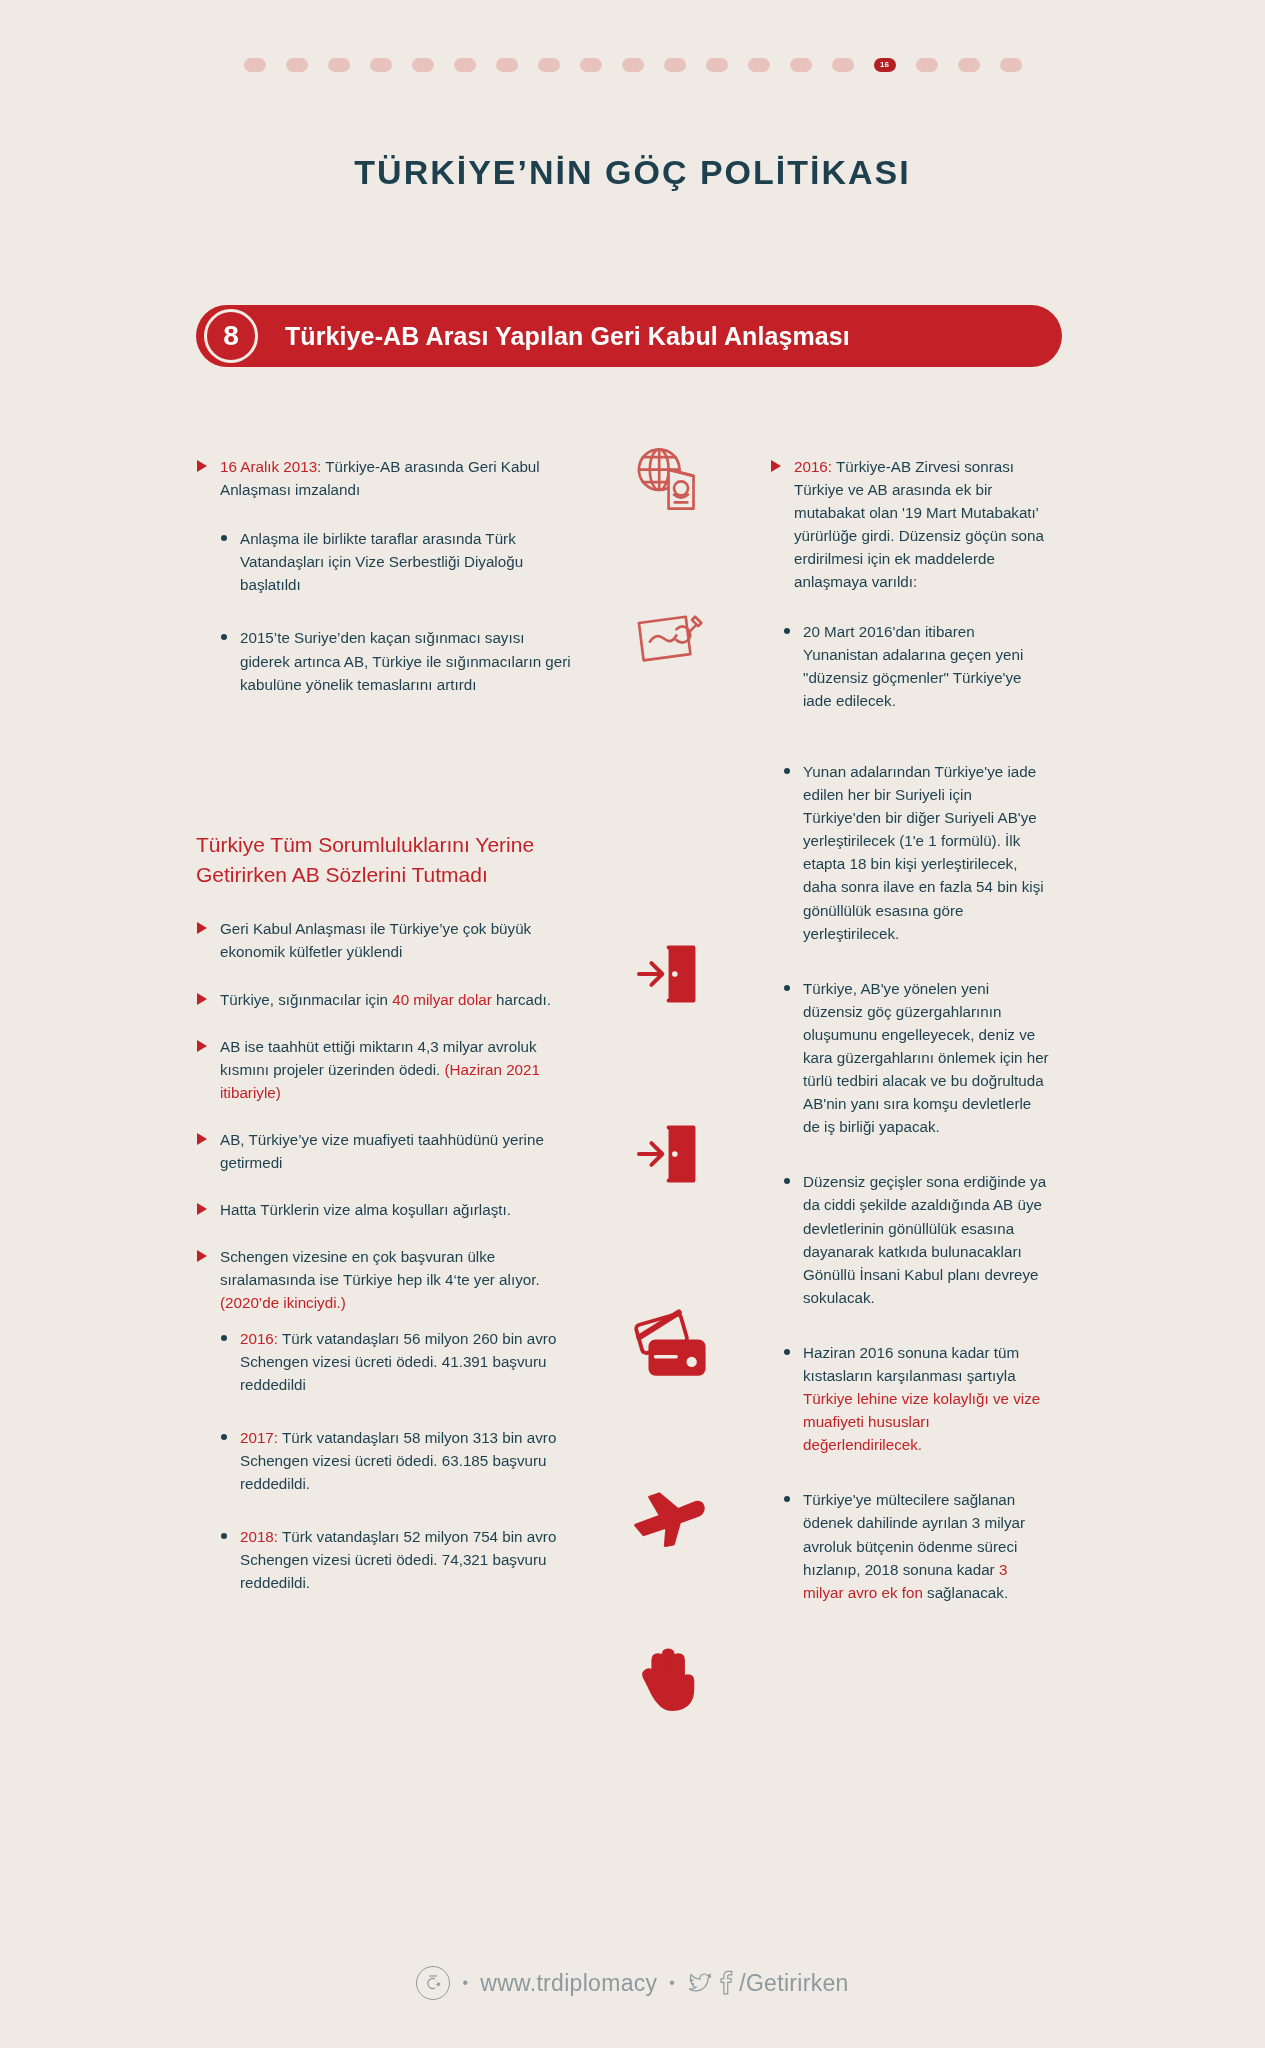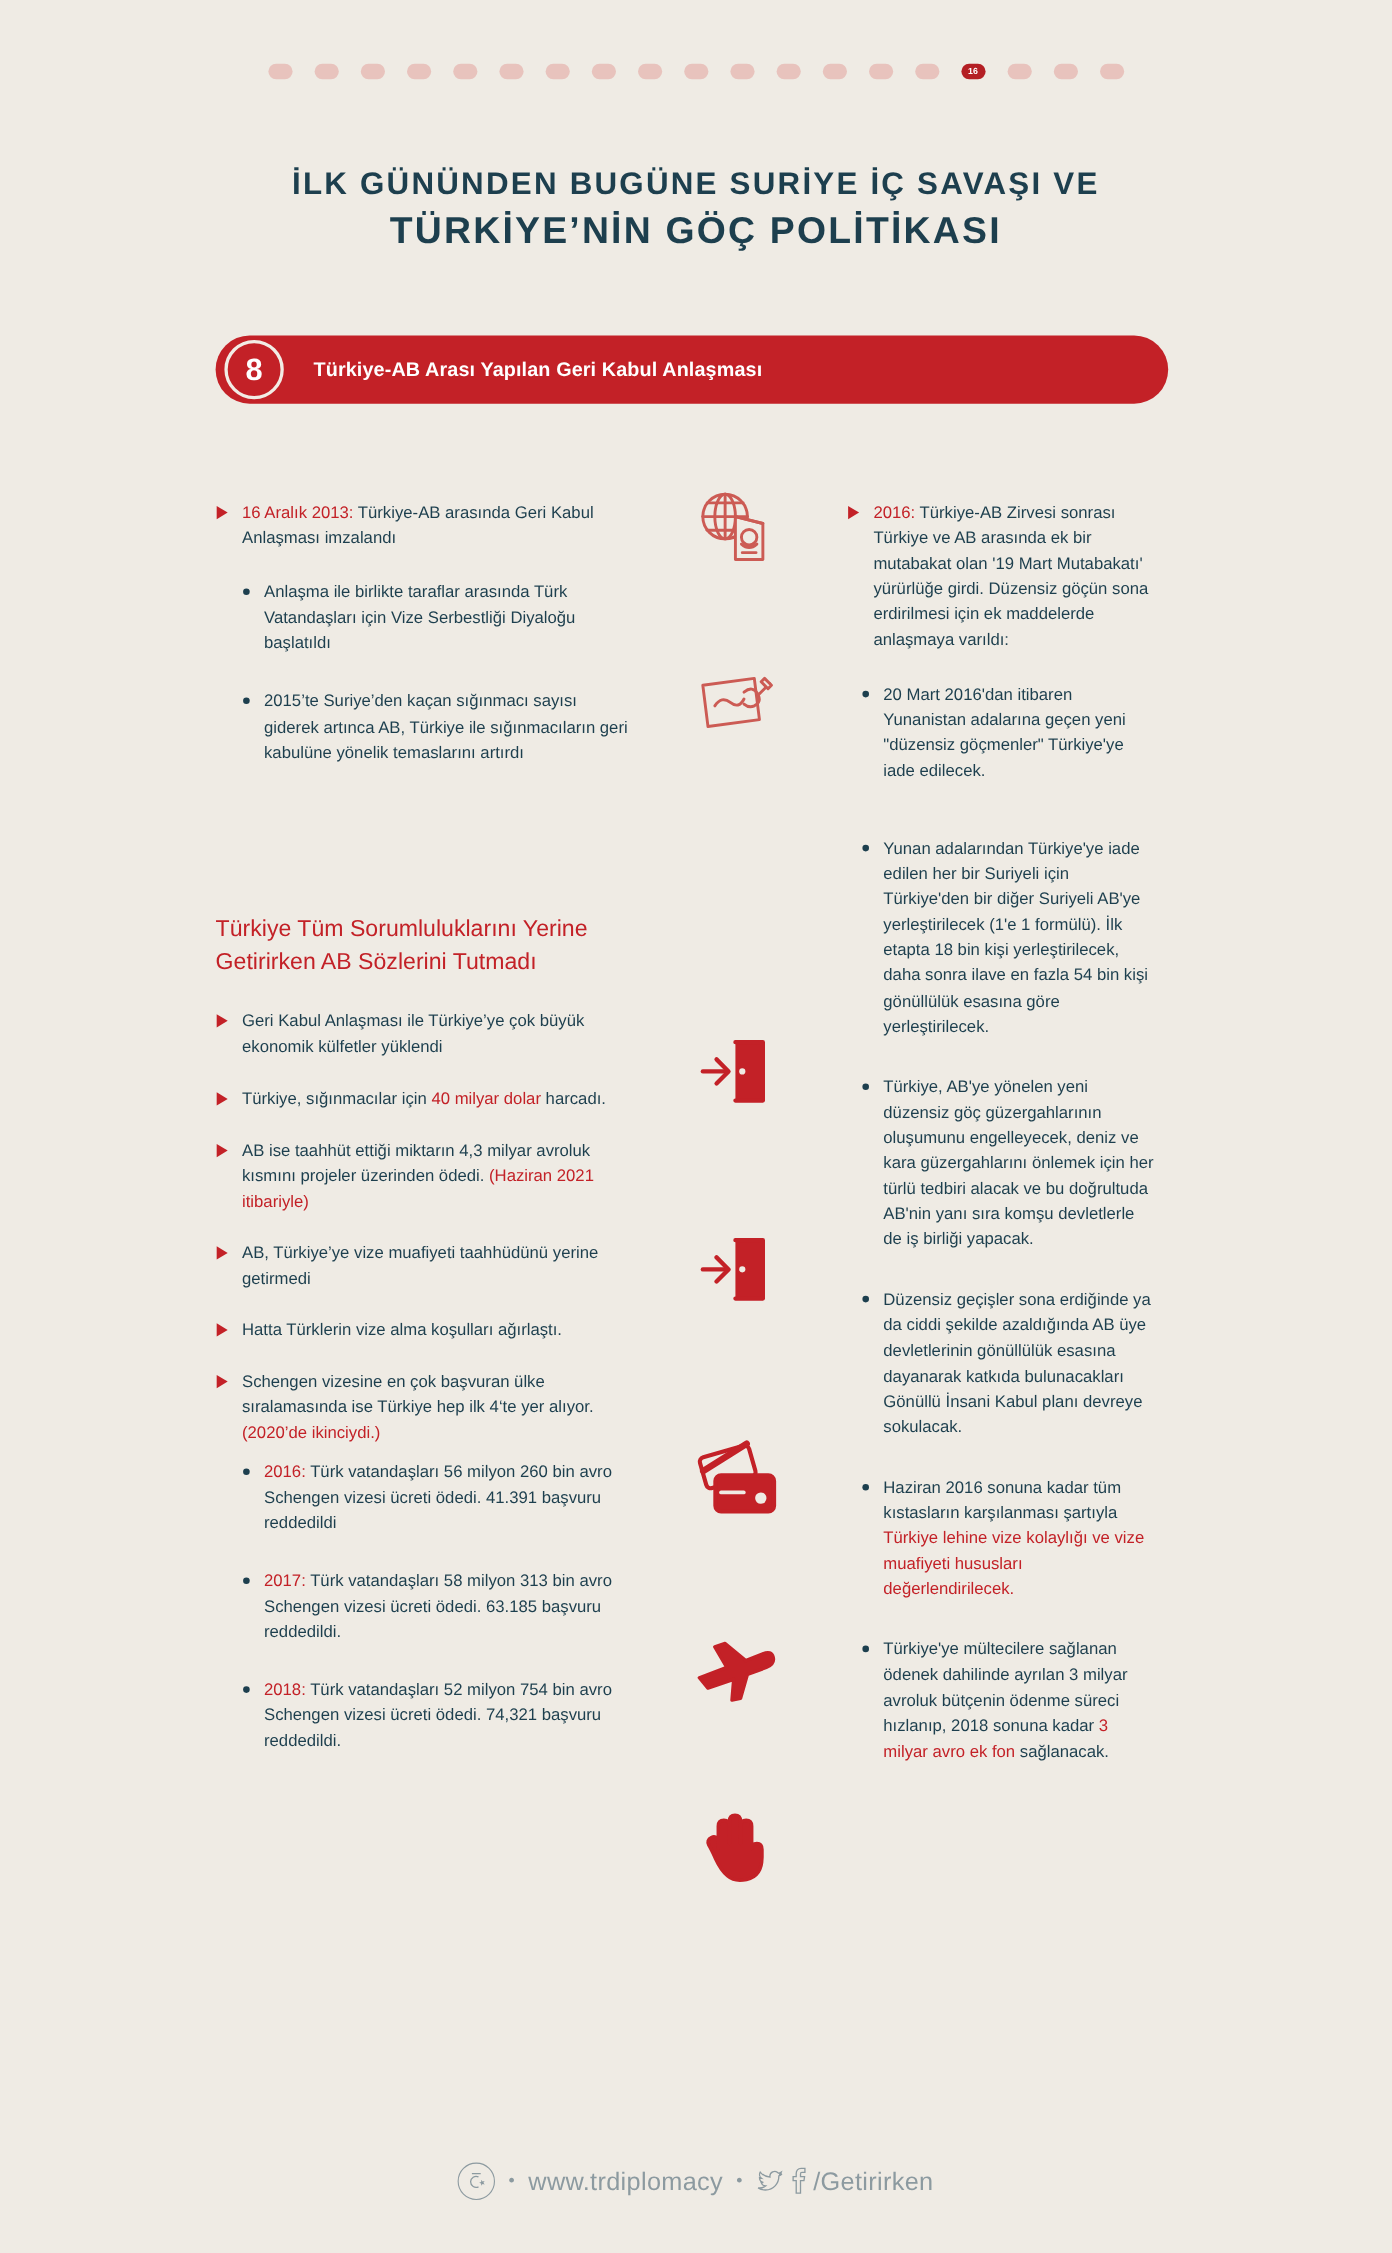--- a/index.html
+++ b/index.html
@@ -93,21 +93,21 @@
     display: flex;
     align-items: center;
     justify-content: center;
     font-size: 28px;
     font-weight: bold;
     flex: 0 0 auto;
   }
   .banner .btitle {
     margin-left: 27px;
     color: #fff;
-    font-size: 18px;
+    font-size: 25px;
     font-weight: bold;
     letter-spacing: 0.1px;
   }
 
   
   .col-left {
     position: absolute;
     left: 196px;
     top: 455px;
     width: 375px;
@@ -230,21 +230,20 @@
       <div class="dot"></div>
       <div class="dot"></div>
       <div class="dot"></div>
       <div class="dot active">16</div>
       <div class="dot"></div>
       <div class="dot"></div>
       <div class="dot"></div>
     </div>
 
   <div class="headline">
-    <div class="l1">İLK GÜNÜNDEN BUGÜNE SURİYE İÇ SAVAŞI VE</div>
     <div class="l2">TÜRKİYE’NİN GÖÇ POLİTİKASI</div>
   </div>
 
   <div class="banner">
     <div class="num">8</div>
     <div class="btitle">Türkiye-AB Arası Yapılan Geri Kabul Anlaşması</div>
   </div>
 
   <div class="col-left">
 

